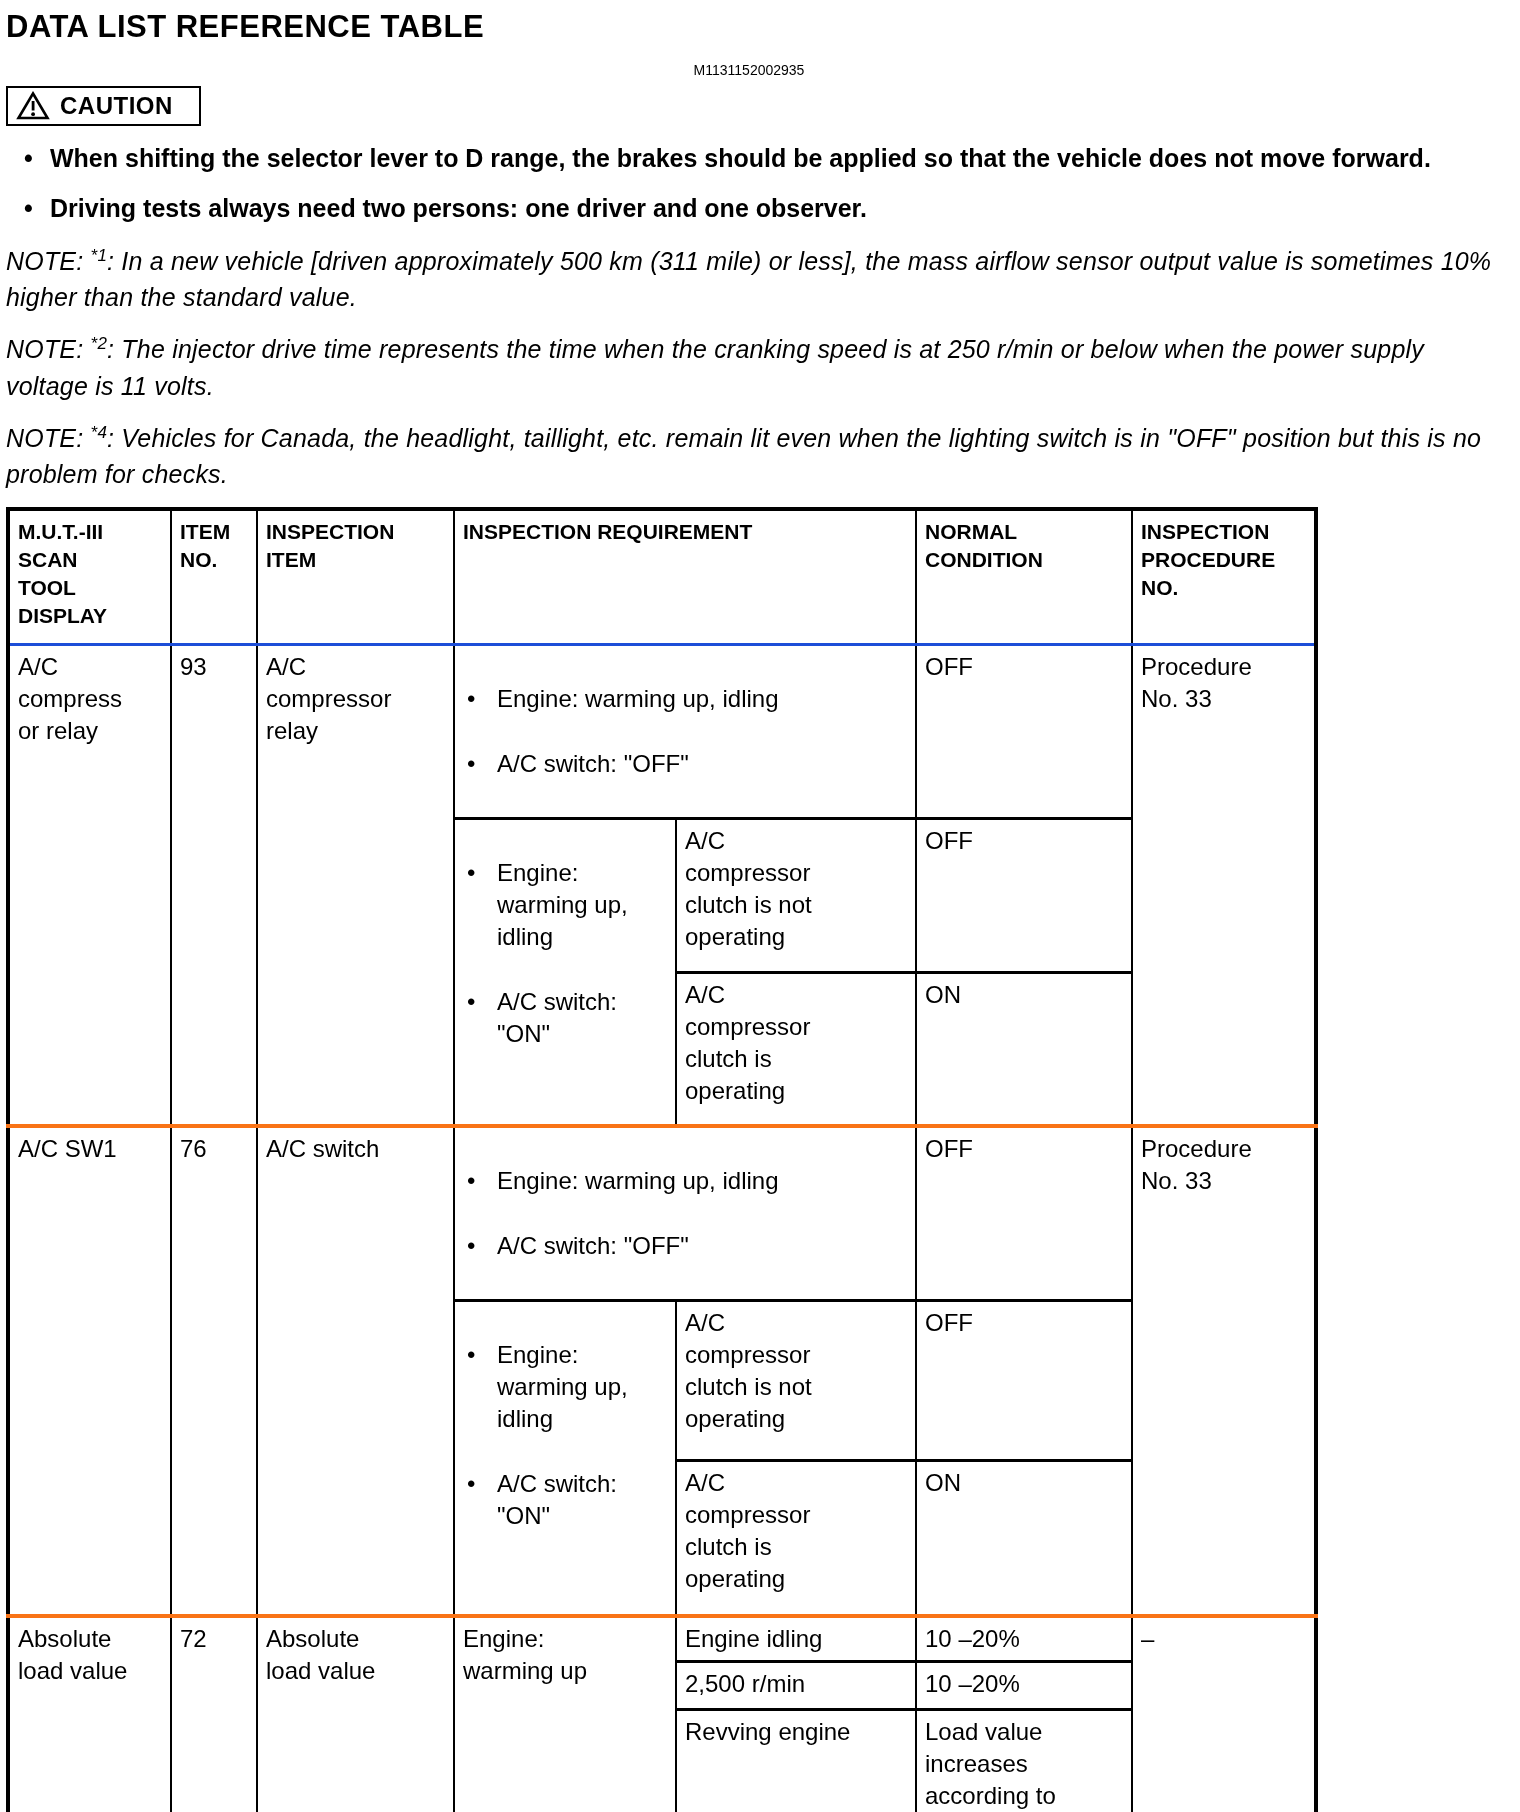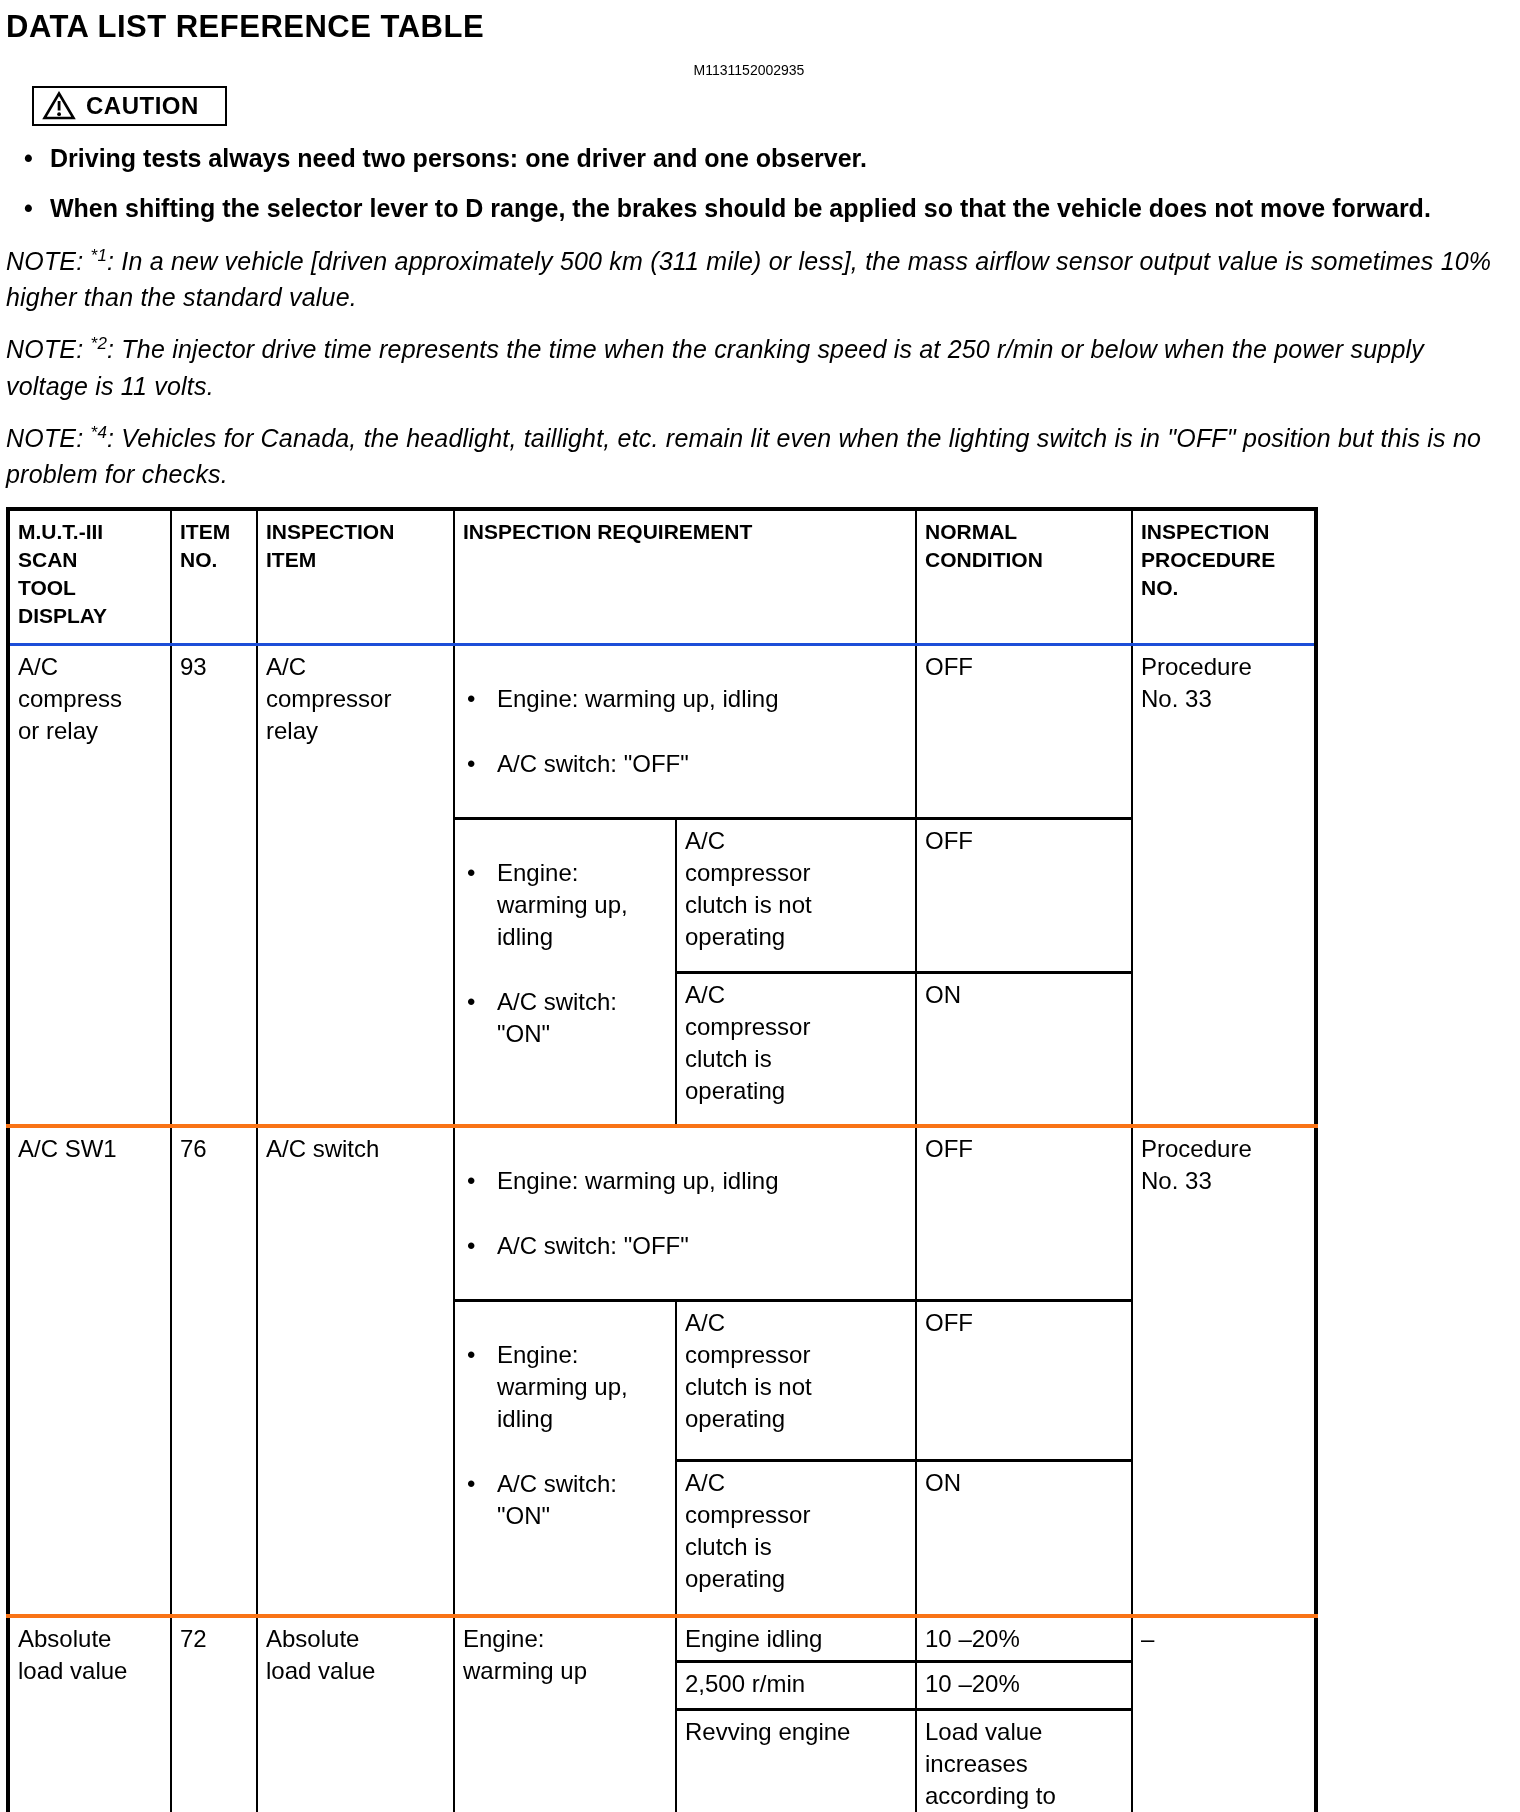--- a/index.html
+++ b/index.html
@@ -25,21 +25,20 @@
     line-height: 20px;
     margin-top: 16px;
   }
   .caution-box {
     display: inline-flex;
     align-items: center;
     gap: 10px;
     border: 2px solid #000;
     padding: 3px 26px 3px 8px;
     margin-top: 6px;
-    margin-left: 26px;
   }
   .caution-label {
     font-size: 24px;
     font-weight: 700;
     letter-spacing: 0.5px;
   }
   .caution-list { margin-top: 14px; }
   .caution-item {
     display: flex;
     font-size: 25px;
@@ -109,24 +108,24 @@
     <svg width="34" height="30" viewBox="0 0 34 30">
       <path d="M17 2.5 L31.5 27 L2.5 27 Z" fill="none" stroke="#000" stroke-width="2.6" stroke-linejoin="miter"></path>
       <rect x="15.7" y="10" width="2.8" height="9.5" fill="#000"></rect>
       <circle cx="17.1" cy="23.2" r="1.9" fill="#000"></circle>
     </svg>
     <span class="caution-label">CAUTION</span>
   </div>
 
   <div class="caution-list">
     <div class="caution-item">
-        <span class="txt">Driving tests always need two persons: one driver and one observer.</span>
+        <span class="txt">When shifting the selector lever to D range, the brakes should be applied so that the vehicle does not move forward.</span>
       </div>
     <div class="caution-item">
-        <span class="txt">When shifting the selector lever to D range, the brakes should be applied so that the vehicle does not move forward.</span>
+        <span class="txt">Driving tests always need two persons: one driver and one observer.</span>
       </div>
   </div>
 
   <div class="note"><span>NOTE:</span> <sup>*1</sup><span>: In a new vehicle [driven approximately 500 km (311 mile) or less], the mass airflow sensor output value is sometimes 10% higher than the standard value.</span></div>
   <div class="note"><span>NOTE:</span> <sup>*2</sup><span>: The injector drive time represents the time when the cranking speed is at 250 r/min or below when the power supply voltage is 11 volts.</span></div>
   <div class="note"><span>NOTE:</span> <sup>*4</sup><span>: Vehicles for Canada, the headlight, taillight, etc. remain lit even when the lighting switch is in "OFF" position but this is no problem for checks.</span></div>
 
   <table class="data-table">
     <colgroup>
       <col style="width:163px">

